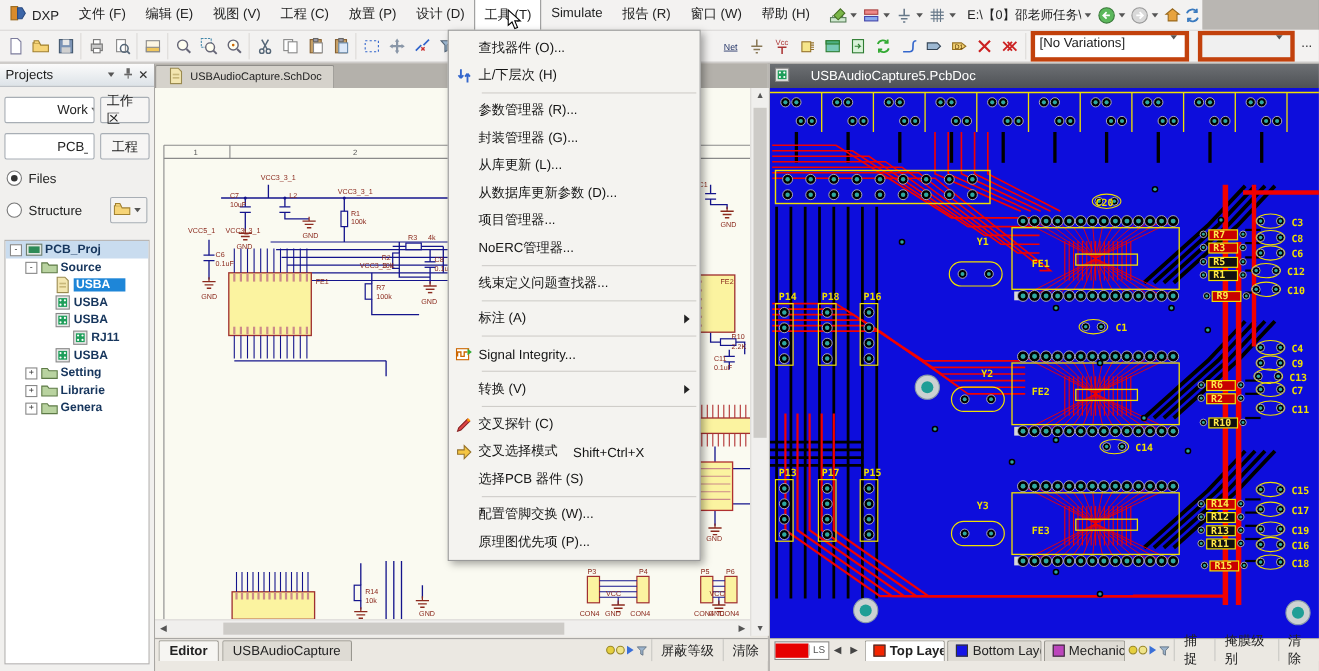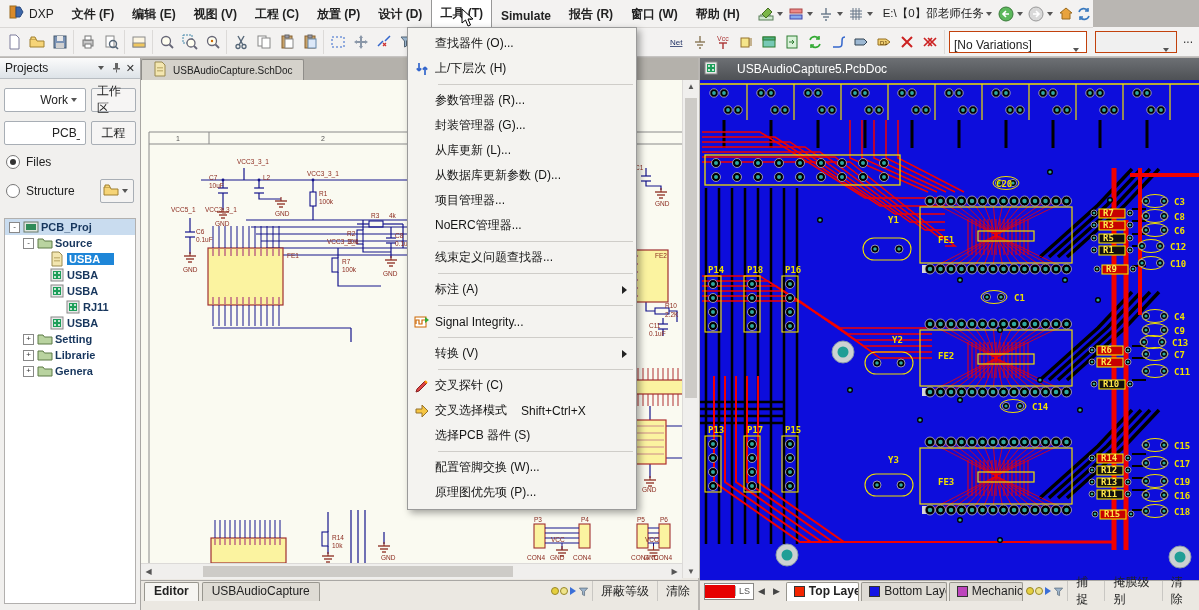--- a/index.html
+++ b/index.html
@@ -15,35 +15,35 @@
   .caret{width:0;height:0;border-left:3.5px solid transparent;border-right:3.5px solid transparent;
          border-top:4px solid #555;margin:0 3px;}
   #path-combo{display:flex;align-items:center;max-width:215px;margin-left:6px;overflow:hidden;height:22px;}
   #path-combo .path-text{white-space:nowrap;overflow:hidden;text-overflow:clip;font-size:11.5px;}
   
   #toolbar{position:absolute;left:0;top:27px;width:1199px;height:29px;background:#f3f2f1;
            border-bottom:1px solid #c6c4c2;display:flex;align-items:center;z-index:19;}
   .tb-group{display:flex;align-items:center;height:24px;padding:0 2px;border-right:1px solid #dcdad8;}
   .tb-icon{width:23px;height:22px;display:flex;align-items:center;justify-content:center;}
   #tb-right{display:flex;align-items:center;margin-left:auto;}
-  .combo{display:flex;align-items:flex-end;background:#fff;border:1px solid #c2410c;height:20px;
+  .combo{display:flex;align-items:flex-start;background:#fff;border:4px solid #c2410c;height:20px;
          padding:0 4px;margin:0 4px;}
   #variations{min-width:128px;justify-content:space-between;}
   #empty-combo{min-width:72px;background:#f0f0f0;justify-content:flex-end;}
   #dots-btn{padding:0 6px 6px 2px;color:#333;}
   
   #sidebar{position:absolute;left:0;top:58px;width:140px;height:552px;background:#f1f0ee;
            border-right:1px solid #a8a6a3;}
   .panel-header{height:20px;display:flex;align-items:center;background:linear-gradient(#fbfbfb,#dde3e8);
                 border-bottom:1px solid #b8bdc2;padding:0 5px;font-size:12px;color:#1c1c1c;}
   .ph-icons{margin-left:auto;display:flex;align-items:center;gap:5px;color:#444;font-size:10px;}
   .side-row{display:flex;align-items:center;gap:5px;margin:9px 4px 0 4px;}
   .side-select,.side-btn{background:#fff;border:1px solid #a8aeb5;height:22px;display:flex;
         align-items:center;padding:0 5px;border-radius:2px;}
-  .side-select{width:56px;justify-content:flex-end;overflow:hidden;white-space:nowrap;padding-left:47px;}
+  .side-select{width:56px;justify-content:space-between;overflow:hidden;white-space:nowrap;padding-left:47px;}
   .side-btn{width:66px;justify-content:center;background:#f6f5f4;}
   .radio-row{display:flex;align-items:center;gap:6px;margin:10px 6px 0 6px;}
   .radio{width:12px;height:12px;border:1px solid #777;border-radius:50%;background:#fff;position:relative;}
   .radio.sel::after{content:"";position:absolute;left:3px;top:3px;width:6px;height:6px;border-radius:50%;background:#333;}
   #folder-btn{margin-left:auto;display:flex;align-items:center;border:1px solid #a8aeb5;background:#f4f3f2;
               height:22px;padding:0 2px;border-radius:2px;}
   #tree-box{position:absolute;left:4px;right:4px;top:160px;bottom:6px;background:#fff;
             border:1px solid #b2b0ae;overflow:hidden;font-size:11px;}
   .trow{display:flex;align-items:center;height:16px;white-space:nowrap;color:#17365d;font-weight:bold;}
   .trow .exp{width:9px;height:9px;border:1px solid #888;background:#fff;font-size:8px;line-height:7px;
@@ -105,21 +105,21 @@
 <div id="app">
 
   <div id="menubar">
     <div class="logo">
       <span id="logo-icon"><svg width="16" height="16" viewBox="0 0 16 16">
             <rect x="1" y="2" width="6" height="12" fill="#d98b2b" stroke="#9a6a1e"></rect>
             <path d="M7 3h4l3 5-3 5H7z" fill="#3c66a8" stroke="#2a4a80"></path>
           </svg></span>
       <span>DXP</span>
     </div>
-    <div id="menu-items" style="display:flex;align-items:flex-end;font-weight:bold;">
+    <div id="menu-items" style="display:flex;align-items:flex-start;">
         <div class="menu-item">文件 (F)</div>
         <div class="menu-item">编辑 (E)</div>
         <div class="menu-item">视图 (V)</div>
         <div class="menu-item">工程 (C)</div>
         <div class="menu-item">放置 (P)</div>
         <div class="menu-item">设计 (D)</div>
         <div class="menu-item active">工具 (T)</div>
         <div class="menu-item">Simulate</div>
         <div class="menu-item">报告 (R)</div>
         <div class="menu-item">窗口 (W)</div>

